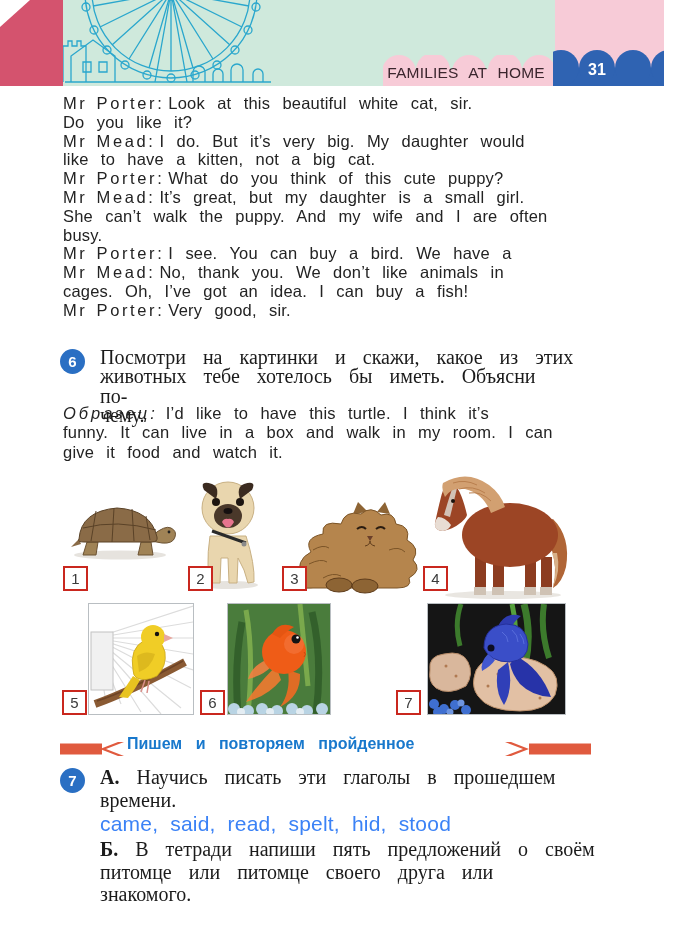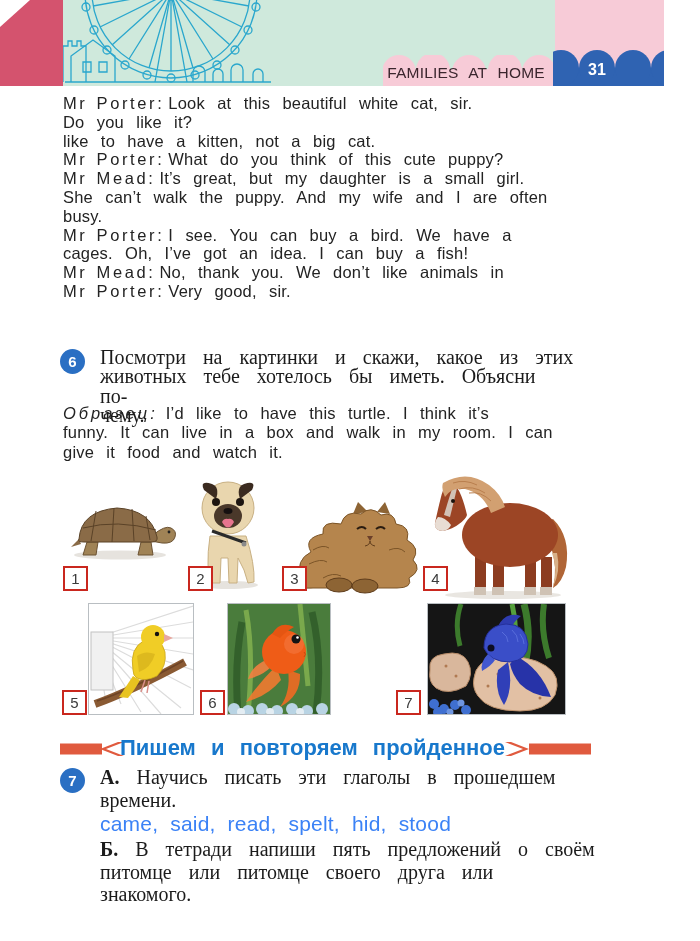--- a/index.html
+++ b/index.html
@@ -39,21 +39,21 @@
          word-spacing:6px;letter-spacing:.2px;}
 
   
   .pic{position:absolute;}
   .photo{border:1px solid #b9bec2;}
   .badge{position:absolute;width:21px;height:21px;background:#fff;border:2.5px solid #c9271e;
          font-size:15px;color:#3a3a3a;text-align:center;line-height:21px;}
 
   
   .orn{position:absolute;}
-  .banner-text{position:absolute;left:120px;top:735px;font-size:22px;font-weight:bold;
+  .banner-text{position:absolute;left:127px;top:735px;font-size:16px;font-weight:bold;
                color:#1878cc;word-spacing:9px;}
 </style>
 </head>
 <body>
 
 <div class="page">
 
   <div class="band-rose"></div>
   <div class="band-mint"></div>
   <div class="band-pink-top"></div>
@@ -102,28 +102,29 @@
         <circle cx="116" cy="18" r="18"></circle>
         <circle cx="147" cy="18" r="18"></circle>
     </g>
   </svg>
   <div class="hdr-title">FAMILIES AT HOME</div>
   <div class="hdr-page">31</div>
 
   <div class="dialog">
     <div><span class="spk">Mr Porter:</span><span>Look at this beautiful white cat, sir.</span></div>
     <div><span>Do you like it?</span></div>
+    <div><span class="spk">Mr Mead:</span><span>I do. But it’s very big. My daughter would</span></div>
     <div><span>like to have a kitten, not a big cat.</span></div>
     <div><span class="spk">Mr Porter:</span><span>What do you think of this cute puppy?</span></div>
     <div><span class="spk">Mr Mead:</span><span>It’s great, but my daughter is a small girl.</span></div>
     <div><span>She can’t walk the puppy. And my wife and I are often</span></div>
     <div><span>busy.</span></div>
     <div><span class="spk">Mr Porter:</span><span>I see. You can buy a bird. We have a</span></div>
+    <div><span class="spk">Mr Mead:</span><span>No, thank you. We don’t like animals in</span></div>
     <div><span>cages. Oh, I’ve got an idea. I can buy a fish!</span></div>
-    <div><span class="spk">Mr Mead:</span><span>No, thank you. We don’t like animals in</span></div>
     <div><span class="spk">Mr Porter:</span><span>Very good, sir.</span></div>
   </div>
 
   <div class="excircle" style="left:60px;top:349px;">6</div>
   <div class="rus" style="left:100px;top:348px;width:475px;">
     <div>Посмотри на картинки и скажи, какое из этих</div>
     <div>животных тебе хотелось бы иметь. Объясни по-</div>
     <div>чему.</div>
   </div>
   <div class="example">

